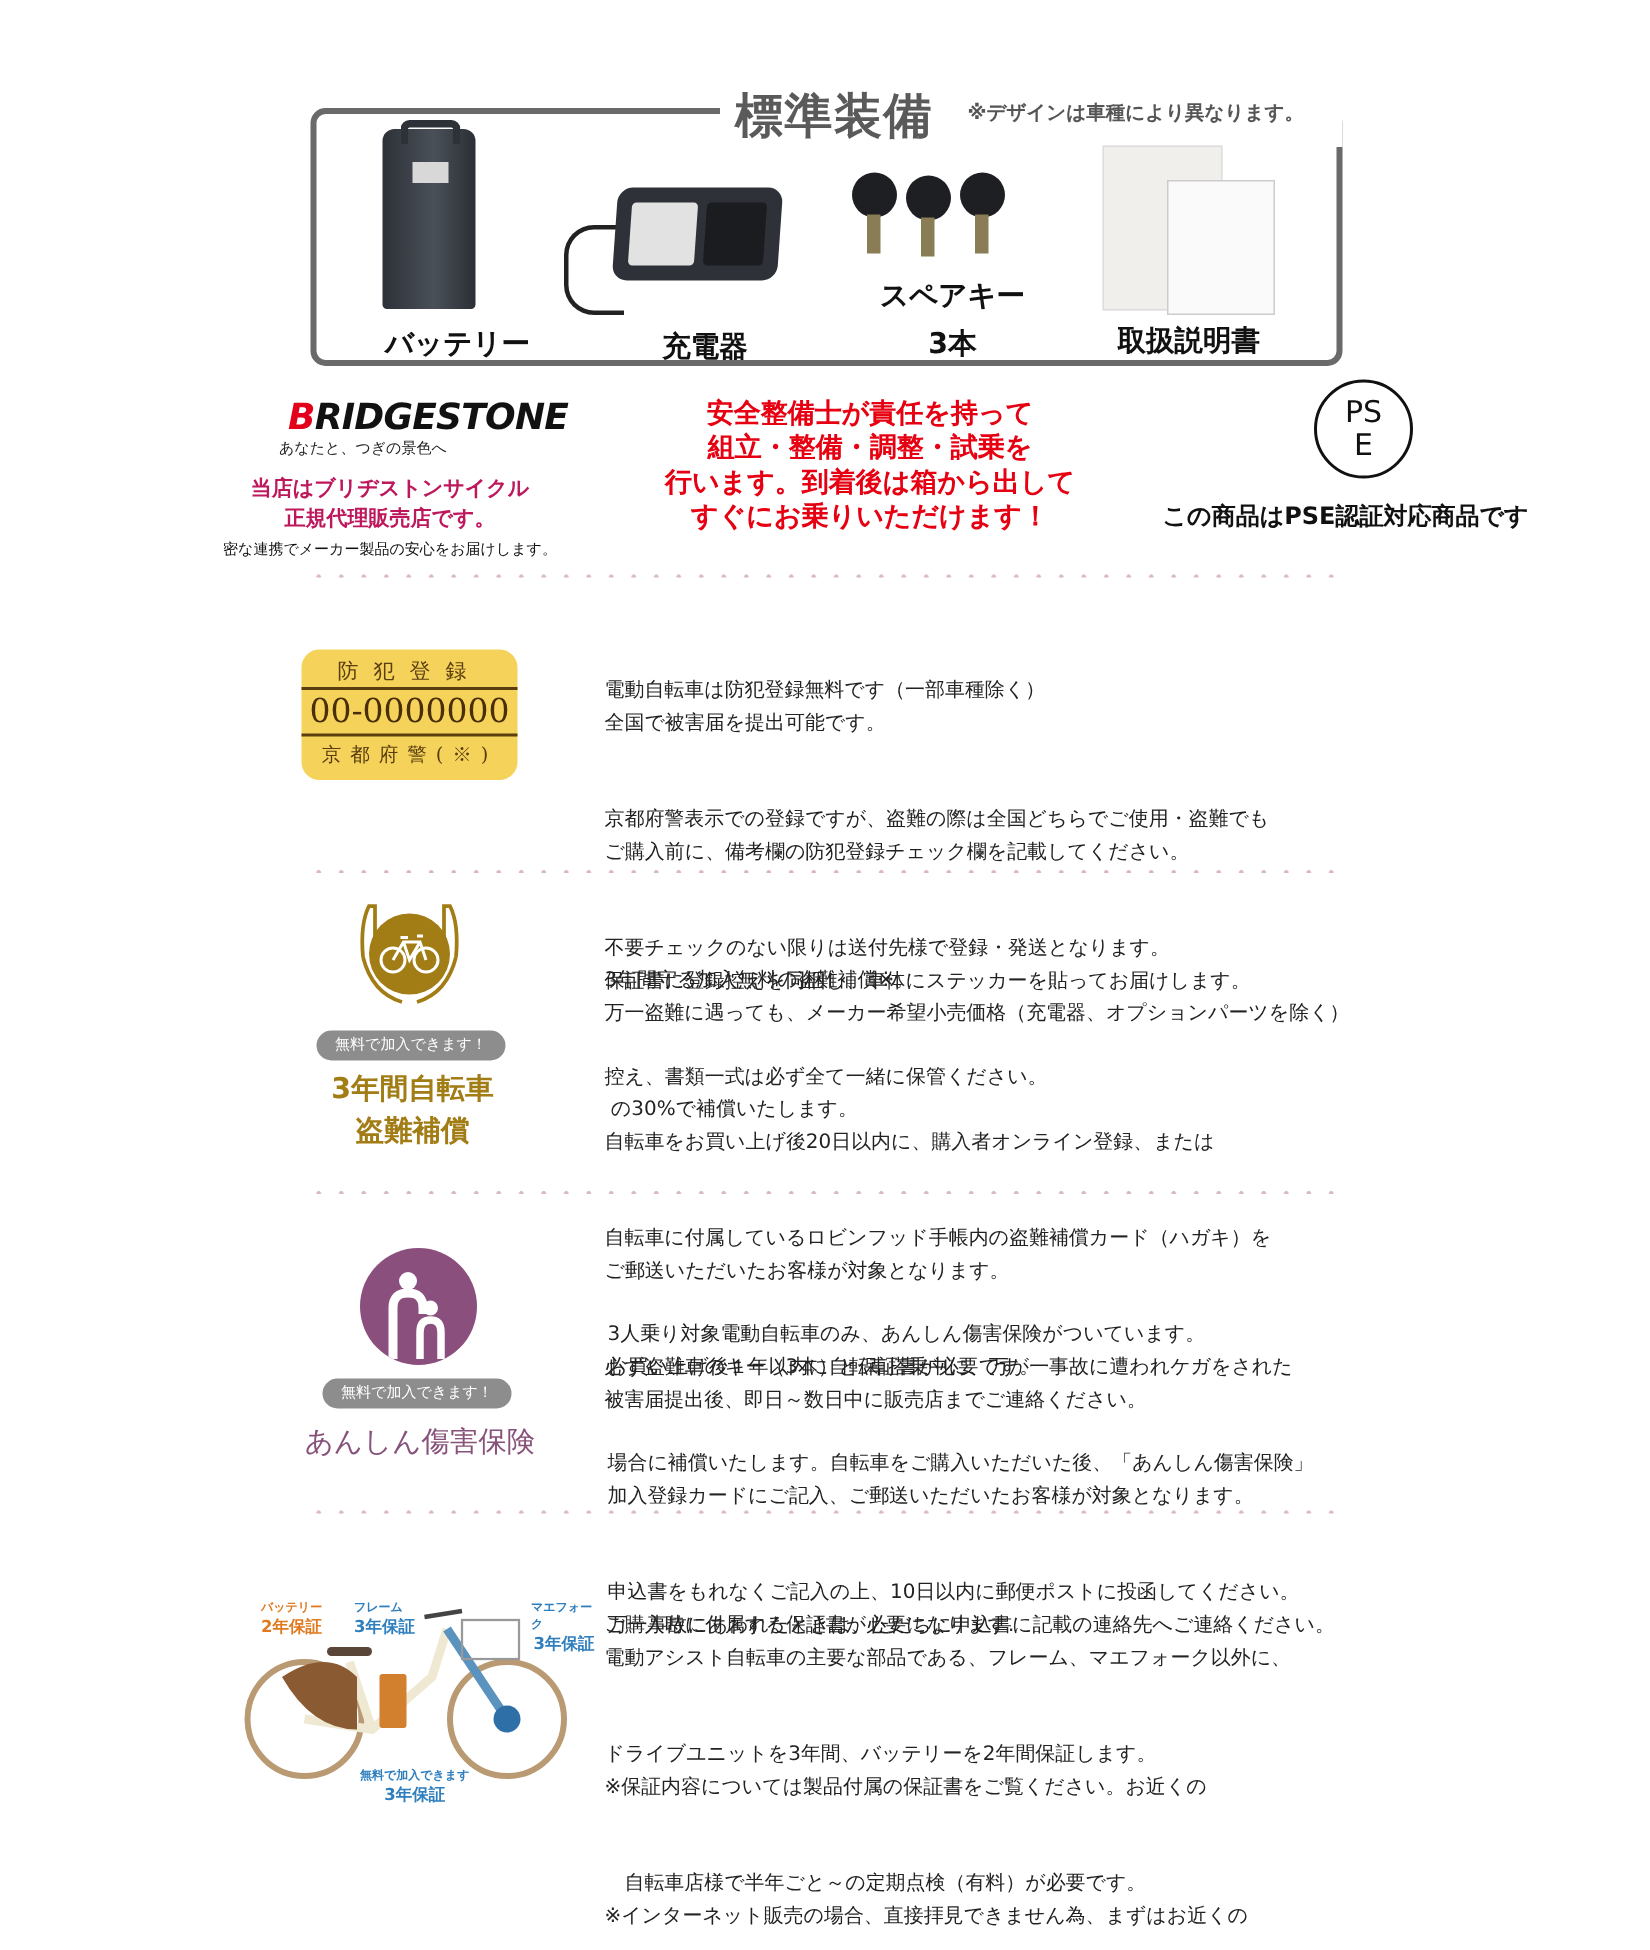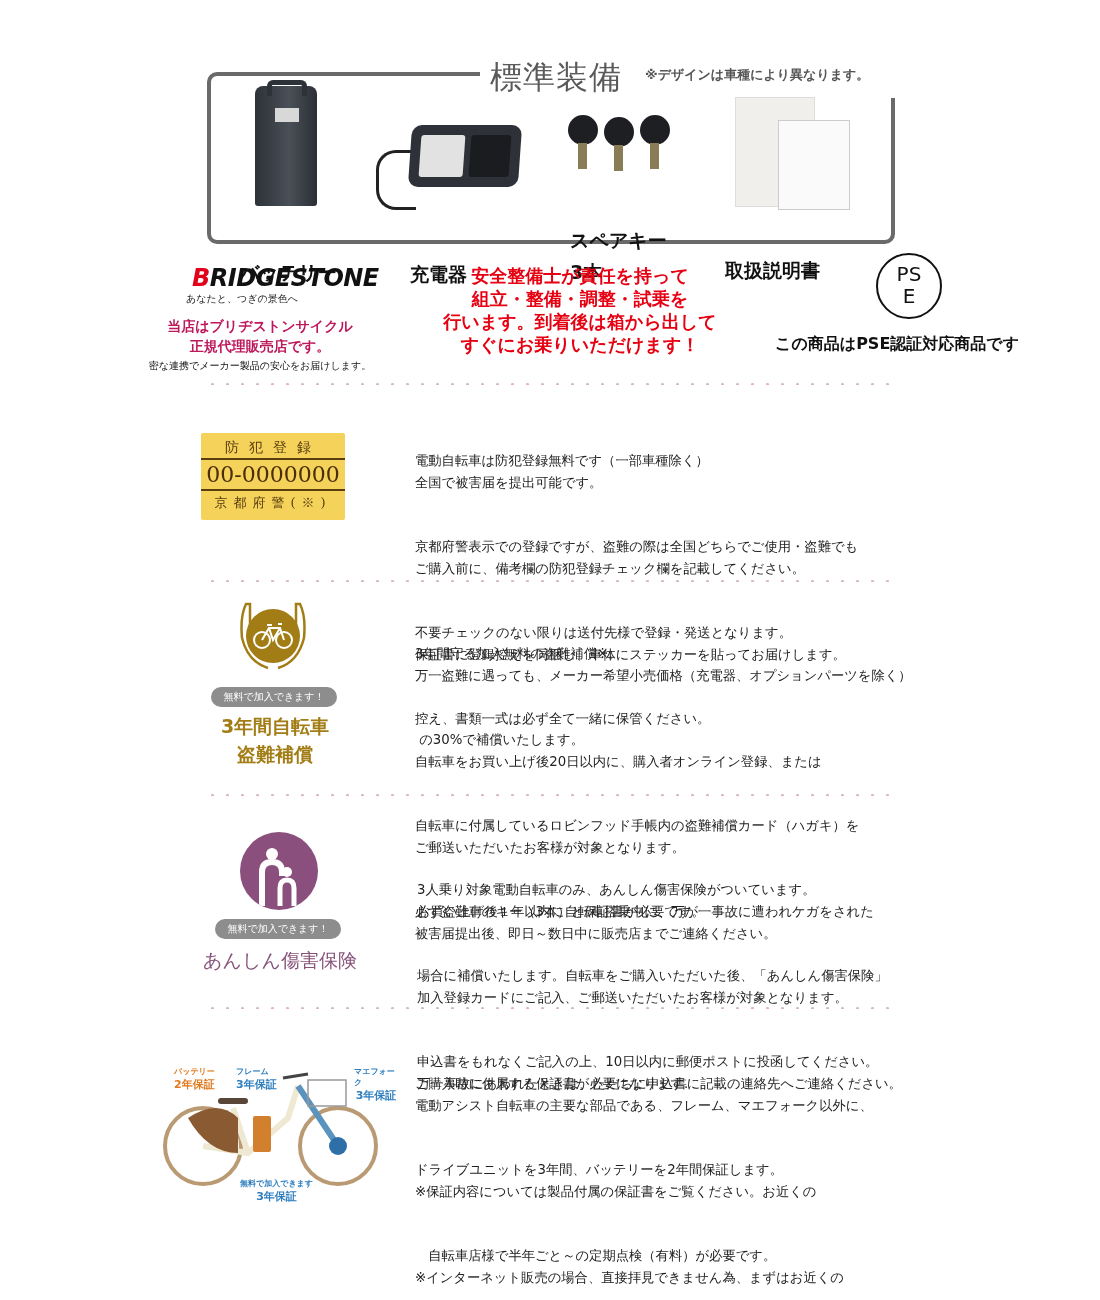--- a/index.html
+++ b/index.html
@@ -12,27 +12,27 @@
 
   
   .equip-box {
     left: 207px; top: 72px; width: 688px; height: 172px;
     border: 4px solid #6a6a6a; border-radius: 10px;
   }
   .equip-title-mask {
     left: 480px; top: 58px; width: 415px; height: 40px; background: #fff;
   }
   .equip-title {
-    left: 490px; top: 56px; font-size: 32px; font-weight: normal; color: #5a5a5a;
+    left: 490px; top: 56px; font-size: 32px; font-weight: bold; color: #5a5a5a;
     letter-spacing: 1px;
   }
   .equip-note {
     left: 645px; top: 66px; font-size: 13px; font-weight: bold; color: #555;
   }
-  .equip-item { text-align: left; margin-top: 44px; }
+  .equip-item { text-align: center; }
   .equip-label { font-size: 19px; font-weight: bold; color: #111; }
 
   
   .battery {
     left: 255px; top: 86px; width: 62px; height: 120px;
     background: linear-gradient(90deg,#2d3138,#4a5058 55%,#2b2f35);
     border-radius: 8px 8px 3px 3px;
   }
   .battery .handle {
     position: absolute; left: 12px; top: -6px; width: 40px; height: 16px;
@@ -84,24 +84,24 @@
   .pse-text { left: 775px; top: 334px; font-size: 16px; font-weight: bold; color: #111; }
 
   
   .divider {
     left: 205px; width: 690px; height: 2px;
     background-image: radial-gradient(circle, #d8b6c2 1.3px, transparent 1.6px);
     background-size: 15px 3px; background-repeat: repeat-x;
   }
 
   
-  .sec-text { font-size: 13.3px; line-height: 21.5px; color: #222; white-space: pre; margin-left: 12px; }
+  .sec-text { font-size: 13.3px; line-height: 21.5px; color: #222; white-space: pre; }
 
   .reg-sticker {
-    left: 201px; top: 433px; width: 144px; height: 87px; background: #f5d35a; border-radius: 2px;
+    left: 201px; top: 433px; width: 144px; height: 87px; background: #f5d35a; border-radius: 12px;
     text-align: center; font-family: "DejaVu Serif", "Liberation Serif", serif; color: #5a3e10;
   }
   .reg-sticker .r1 { font-size: 14px; letter-spacing: 10px; padding-top: 6px; height: 27px; border-bottom: 2px solid #5a3e10; }
   .reg-sticker .r2 { font-size: 22px; height: 31px; line-height: 30px; border-bottom: 2px solid #5a3e10; color:#4a2e08; }
   .reg-sticker .r3 { font-size: 13px; letter-spacing: 6px; padding-top: 3px; }
 
   .theft-icon {
     left: 238px; top: 598px; width: 70px; height: 72px;
   }
   .pill {

